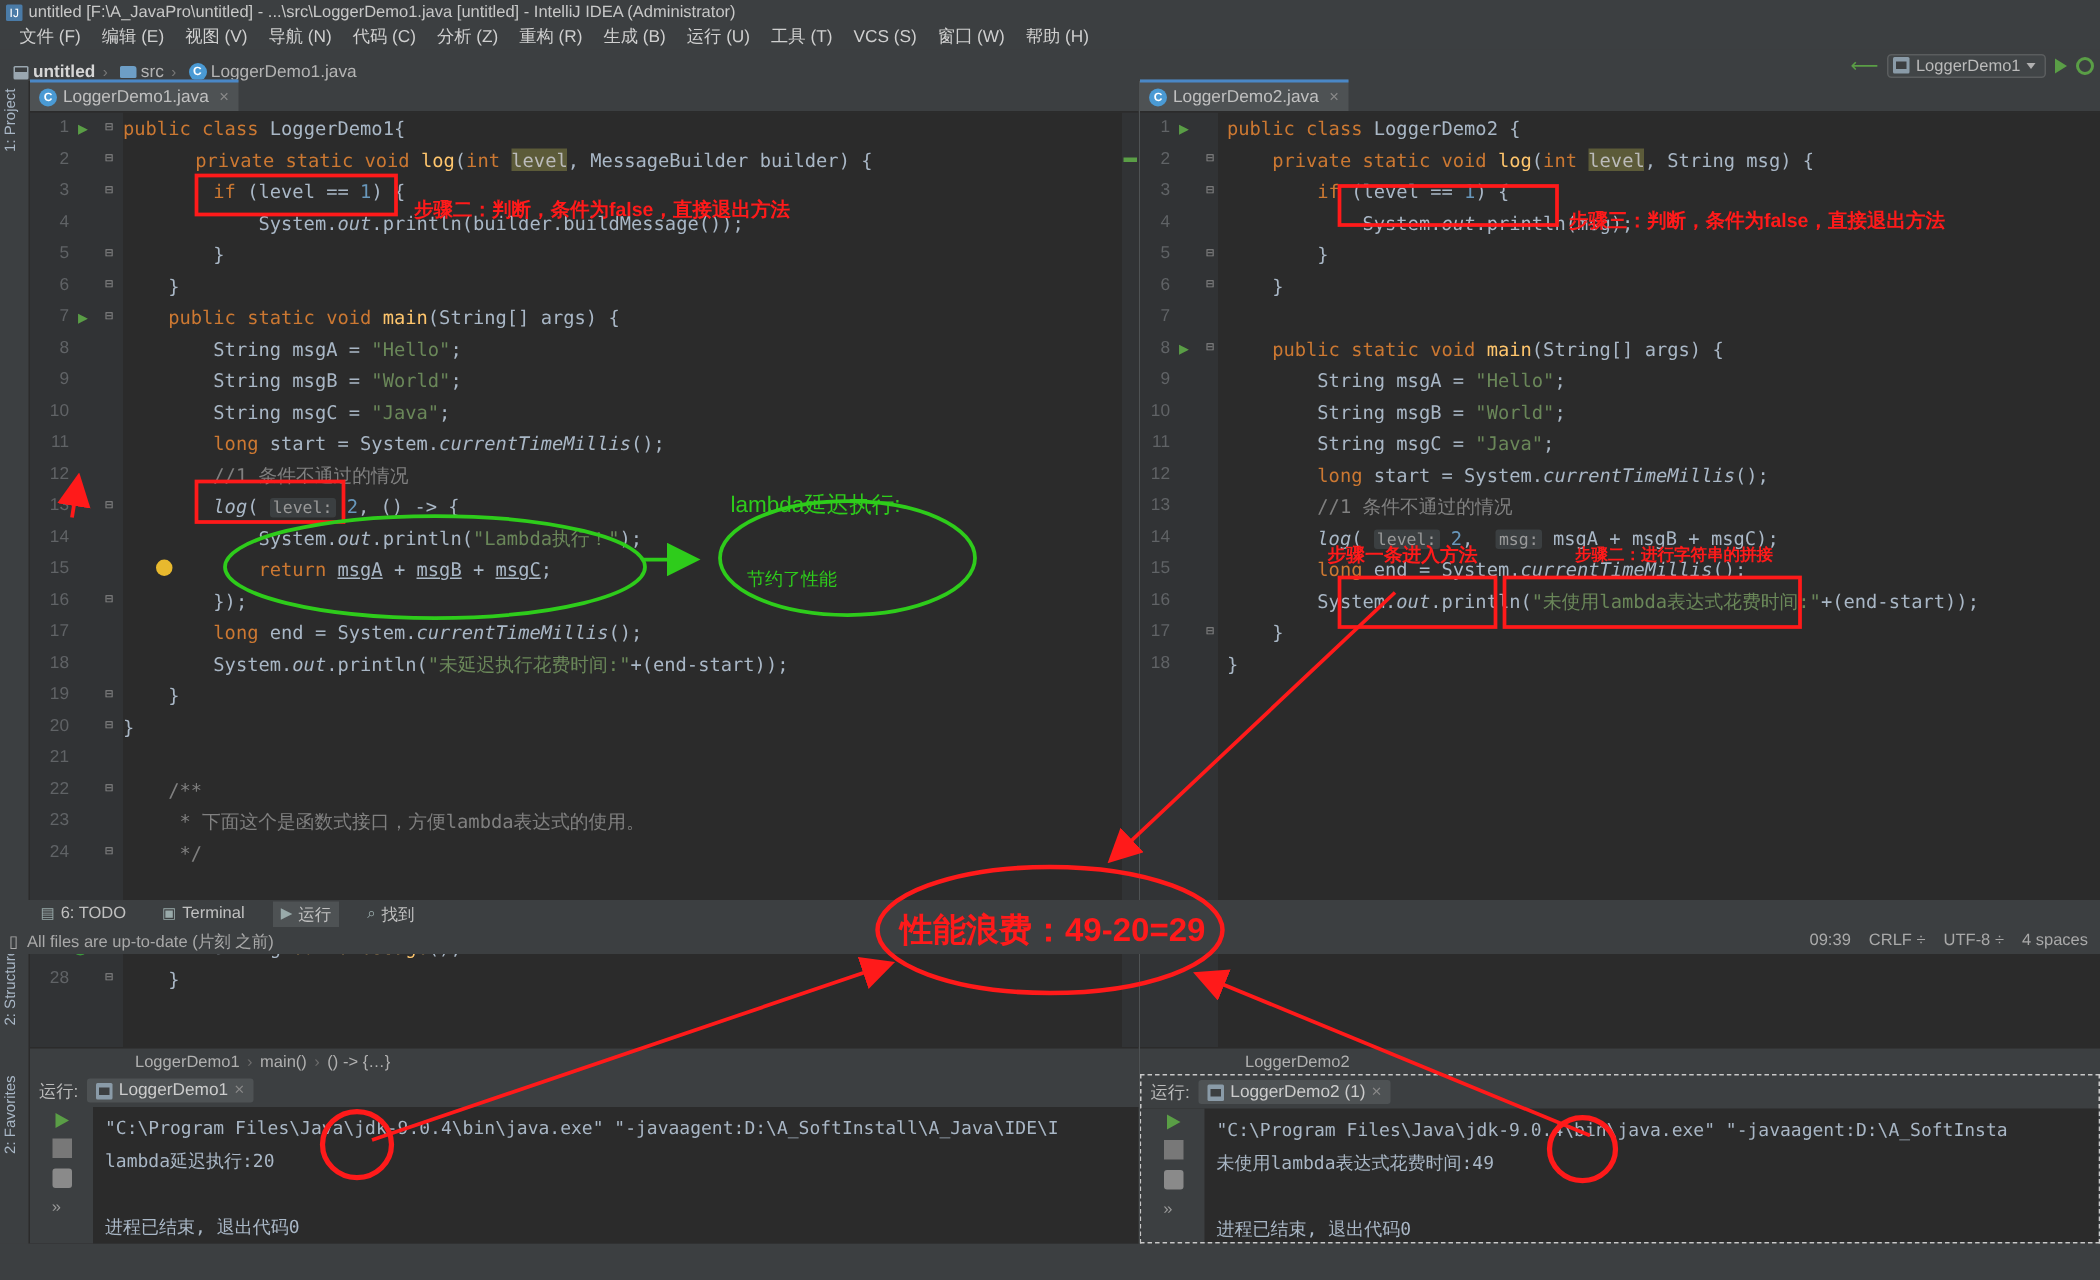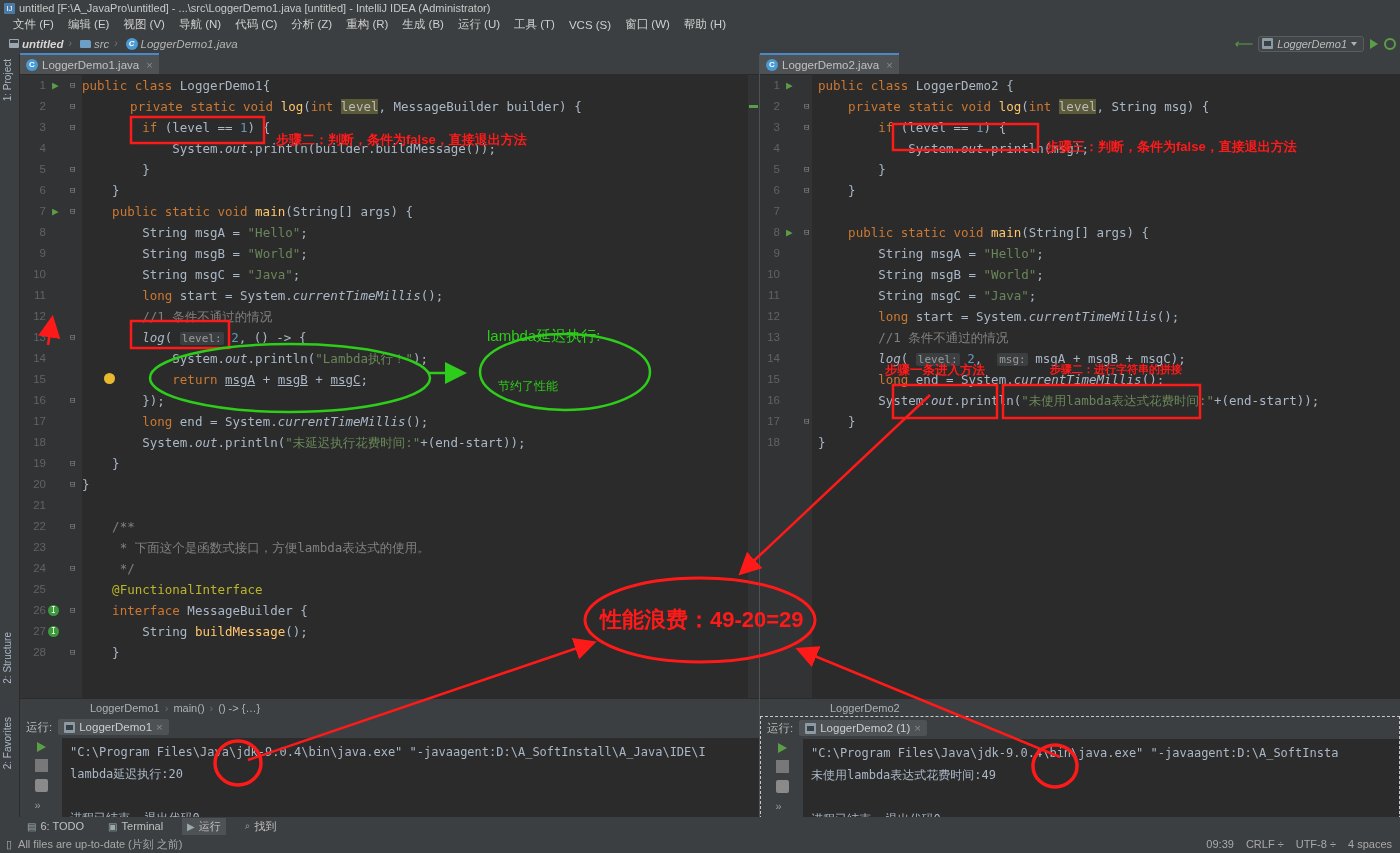--- a/index.html
+++ b/index.html
@@ -1,33 +1,33 @@
 <!DOCTYPE html>
 <html><head>
 <meta charset="utf-8">
 <style>
   * { box-sizing: border-box; margin:0; padding:0; }
   html,body { width:1400px; height:853px; overflow:hidden; background:#3c3f41;
     font-family:"Liberation Sans", sans-serif; color:#bbbbbb; }
-  #app { position:relative; width:1400px; height:853px; }
+  #app { position:relative; width:1400px; height:636px; }
 
   
   .titlebar { height:16px; background:#3c3f41; display:flex; align-items:center;
      padding-left:4px; font-size:11px; color:#c8c8c8; }
   .titlebar .winicon { width:11px; height:11px; background:#4a7ba7; margin-right:4px;
      border-radius:1px; color:#fff; font-size:8px; text-align:center; line-height:11px;}
 
   
   .menubar { height:17px; background:#3c3f41; display:flex; align-items:center;
      padding-left:6px; font-size:11.5px; color:#cfcfcf; }
   .menubar .mi { padding:0 7px; cursor:default; white-space:nowrap; }
 
   
-  .navbar { height:21px; background:#3c3f41; display:flex; align-items:center;
-     padding-left:6px; font-size:11.5px; position:relative;font-style:italic; }
+  .navbar { height:21px; background:#3c3f41; display:flex; align-items:flex-end;
+     padding-left:6px; font-size:11.5px; position:relative; }
   .crumb { display:flex; align-items:center; gap:3px; padding:0 3px; }
   .crumb .sep { color:#777; margin:0 2px; font-size:10px;}
   .crumb b { font-weight:bold; color:#d6d6d6; }
   .crumb span.t { color:#b4b4b4; }
   .navbar-right { position:absolute; right:4px; top:0; height:21px;
      display:flex; align-items:center; gap:6px; }
   .runcfg { display:flex; align-items:center; gap:4px; border:1px solid #5a5d5e;
      border-radius:3px; padding:1px 6px 1px 3px; background:#414547; font-size:11px;}
   .ic-mod { width:10px; height:9px; background:#9aa7b0; border-radius:1px; position:relative;}
   .ic-mod:after{content:"";position:absolute;left:1px;top:1px;width:8px;height:3px;background:#3c3f41;}
@@ -310,24 +310,20 @@
               </div>
               <div class="ln" style="top: 462px;">
                 <span class="num" style="left: 0px; width: 26px;">23</span>
                 <span class="txt" style="left: 62px;"><span class="cm">     * 下面这个是函数式接口，方便lambda表达式的使用。</span></span>
               </div>
               <div class="ln" style="top: 483px;">
                 <span class="num" style="left: 0px; width: 26px;">24</span>
                 <span class="marker foldm" style="left: 50px;">⊟</span>
                 <span class="txt" style="left: 62px;"><span class="cm">     */</span></span>
               </div>
-              <div class="ln" style="top: 504px;">
-                <span class="num" style="left: 0px; width: 26px;">25</span>
-                <span class="txt" style="left: 62px;"><span class="an">    @FunctionalInterface</span></span>
-              </div>
               <div class="ln" style="top: 525px;">
                 <span class="num" style="left: 0px; width: 26px;">26</span>
                 <span class="marker foldm" style="left: 50px;">⊟</span>
                 <span class="txt" style="left: 62px;"><span class="kw">    interface </span><span class="ty">MessageBuilder {</span></span>
               </div>
               <div class="ln" style="top: 546px;">
                 <span class="num" style="left: 0px; width: 26px;">27</span>
                 <span class="txt" style="left: 62px;"><span class="pl">        String </span><span class="fn">buildMessage</span><span class="pl">();</span></span>
               </div>
               <div class="ln" style="top: 567px;">

